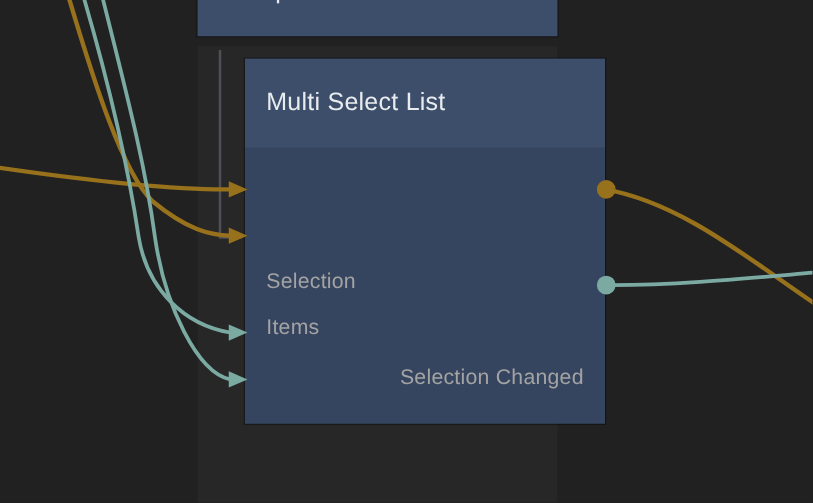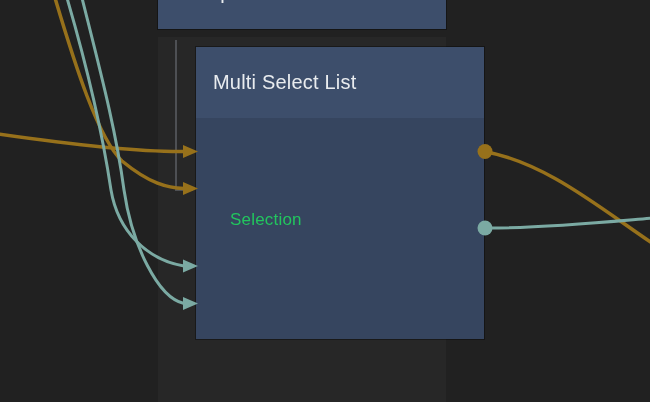--- a/index.html
+++ b/index.html
@@ -41,23 +41,23 @@
   #group-node .node-header { height: 73px; }
   #msl-node {
     left: 196px; top: 47px;
     width: 288px; height: 292px;
   }
   #msl-node .node-header { height: 71px; }
   .node-body {
     position: absolute; left: 0; top: 71px; right: 0; bottom: 0;
   }
   .port-row {
-    position: absolute; left: 34px; right: 17px; height: 25px;
-    display: flex; align-items: flex-start;
-    color: #22c55e;
+    position: absolute; left: 17px; right: 17px; height: 25px;
+    display: flex; align-items: flex-end;
+    color: #a3a3a3;
     font-size: 17px;
     letter-spacing: 0.2px;
   }
   .port-row.out { justify-content: flex-end; }
   
   #row-selection         { top: 92px; }
   #row-items             { top: 129px; }
   #row-selection-changed { top: 168.5px; }
   #row-select-all        { top: 206.5px; }
   #row-clear-selection   { top: 244px; }
@@ -81,20 +81,26 @@
   </div>
 
   <div class="node" id="msl-node" style="background: rgb(54, 69, 95);">
     <div class="node-header" style="background: rgb(61, 78, 107);">
       <span class="node-title">Multi Select List</span>
     </div>
     <div class="node-body">
       <div class="port-row" id="row-selection">
         <span>Selection</span>
       </div>
+      <div class="port-row" id="row-items">
+        <span>Items</span>
+      </div>
+      <div class="port-row out" id="row-selection-changed">
+        <span>Selection Changed</span>
+      </div>
     </div>
   </div>
 
   <svg id="wire-layer" width="650" height="402" viewBox="0 0 650 402">
 
     <path d="M 176,40 L 176,190 L 193,190" fill="none" stroke-width="2" style="stroke: rgb(78, 80, 84);"></path>
 
     <path d="M -2,134 C 60,143 130,152 184,151.5" fill="none" stroke-width="3.5" style="stroke: rgb(151, 113, 27);"></path>
 
     <path d="M 55,-2 C 75,65 98,138 122,161 C 150,184 168,188 184,188.5" fill="none" stroke-width="3.5" style="stroke: rgb(151, 113, 27);"></path>

